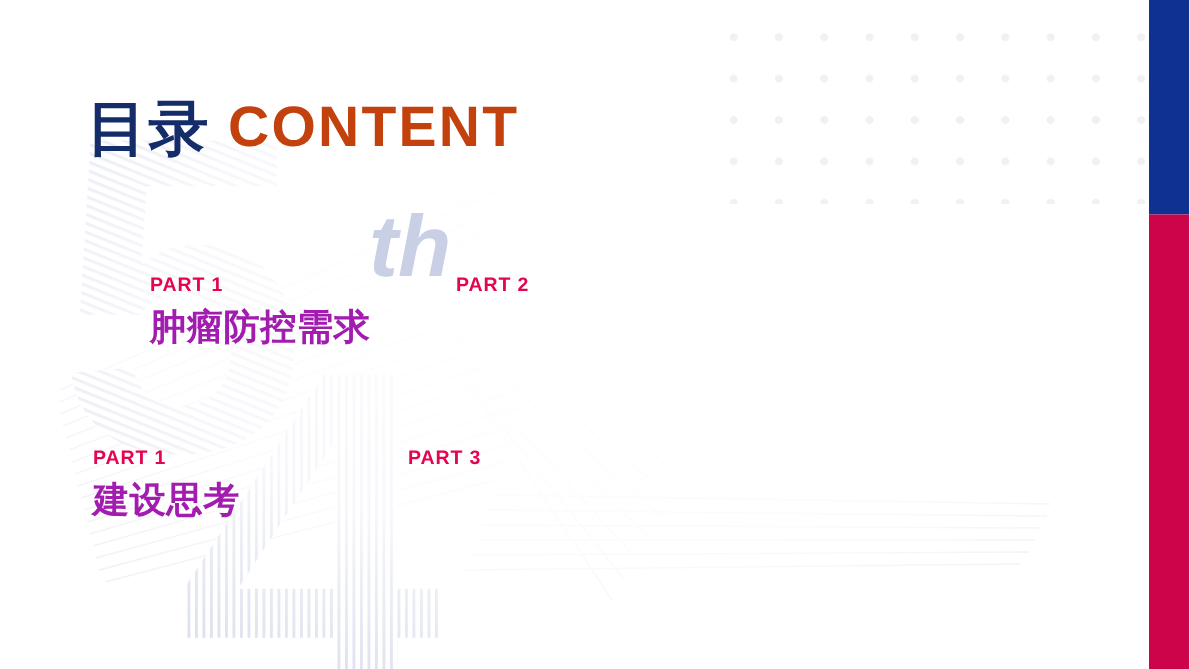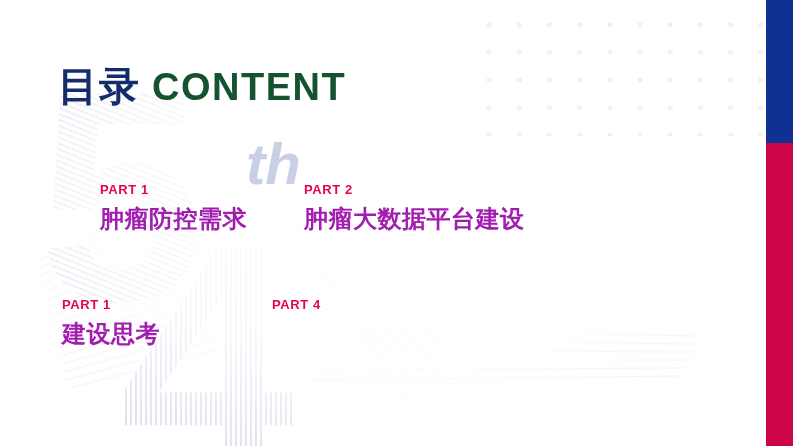--- a/index.html
+++ b/index.html
@@ -60,34 +60,34 @@
     opacity: 1;
   }
   #watermark svg { display: block; }
 
   
   #heading {
     position: absolute;
     left: 58px;
     top: 66px;
     display: flex;
-    align-items: flex-end;
+    align-items: flex-start;
     white-space: nowrap;
   }
   #heading-cn {
     font-size: 40px;
     font-weight: bold;
     color: #152c6b;
     letter-spacing: 1px;
     line-height: 1;
   }
   #heading-en {
     font-size: 38px;
     font-weight: bold;
-    color: #14532d;
+    color: #c2410c;
     letter-spacing: 1.5px;
     margin-left: 12px;
     line-height: 1;
   }
 
   
   .part {
     position: absolute;
   }
   .part-label {
@@ -215,25 +215,24 @@
     <span id="heading-en">CONTENT</span>
   </div>
 
   <div class="part" id="part-1">
     <div class="part-label">PART 1</div>
     <div class="part-title">肿瘤防控需求</div>
   </div>
 
   <div class="part" id="part-2">
     <div class="part-label">PART 2</div>
-    <div class="part-title">肿瘤大数据平台建设</div>
   </div>
 
   <div class="part" id="part-3">
     <div class="part-label">PART 1</div>
     <div class="part-title">建设思考</div>
   </div>
 
   <div class="part" id="part-4">
-    <div class="part-label">PART 4</div>
+    <div class="part-label">PART 3</div>
   </div>
 
 </div>
 
 </body></html>

